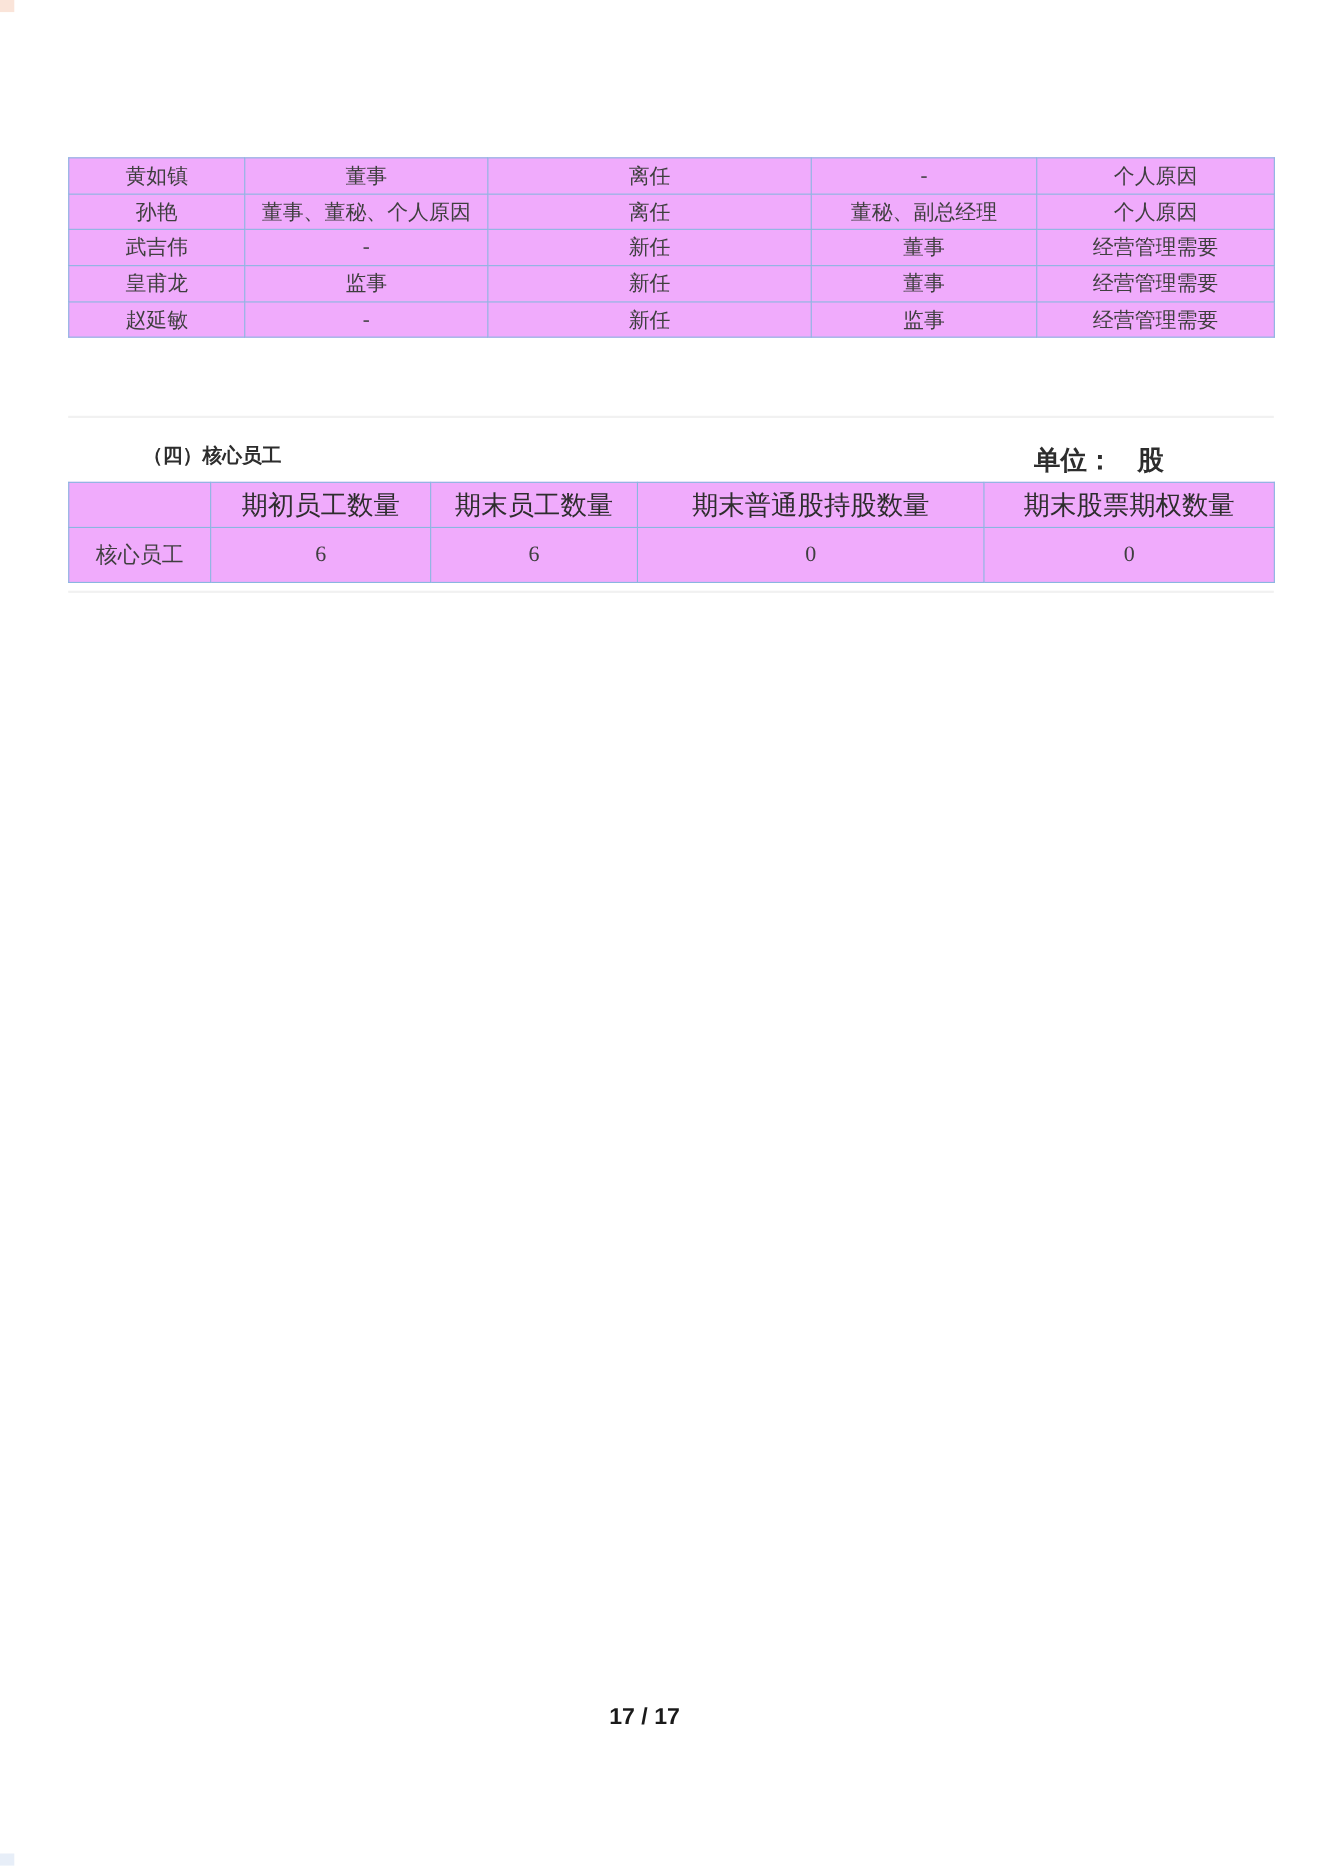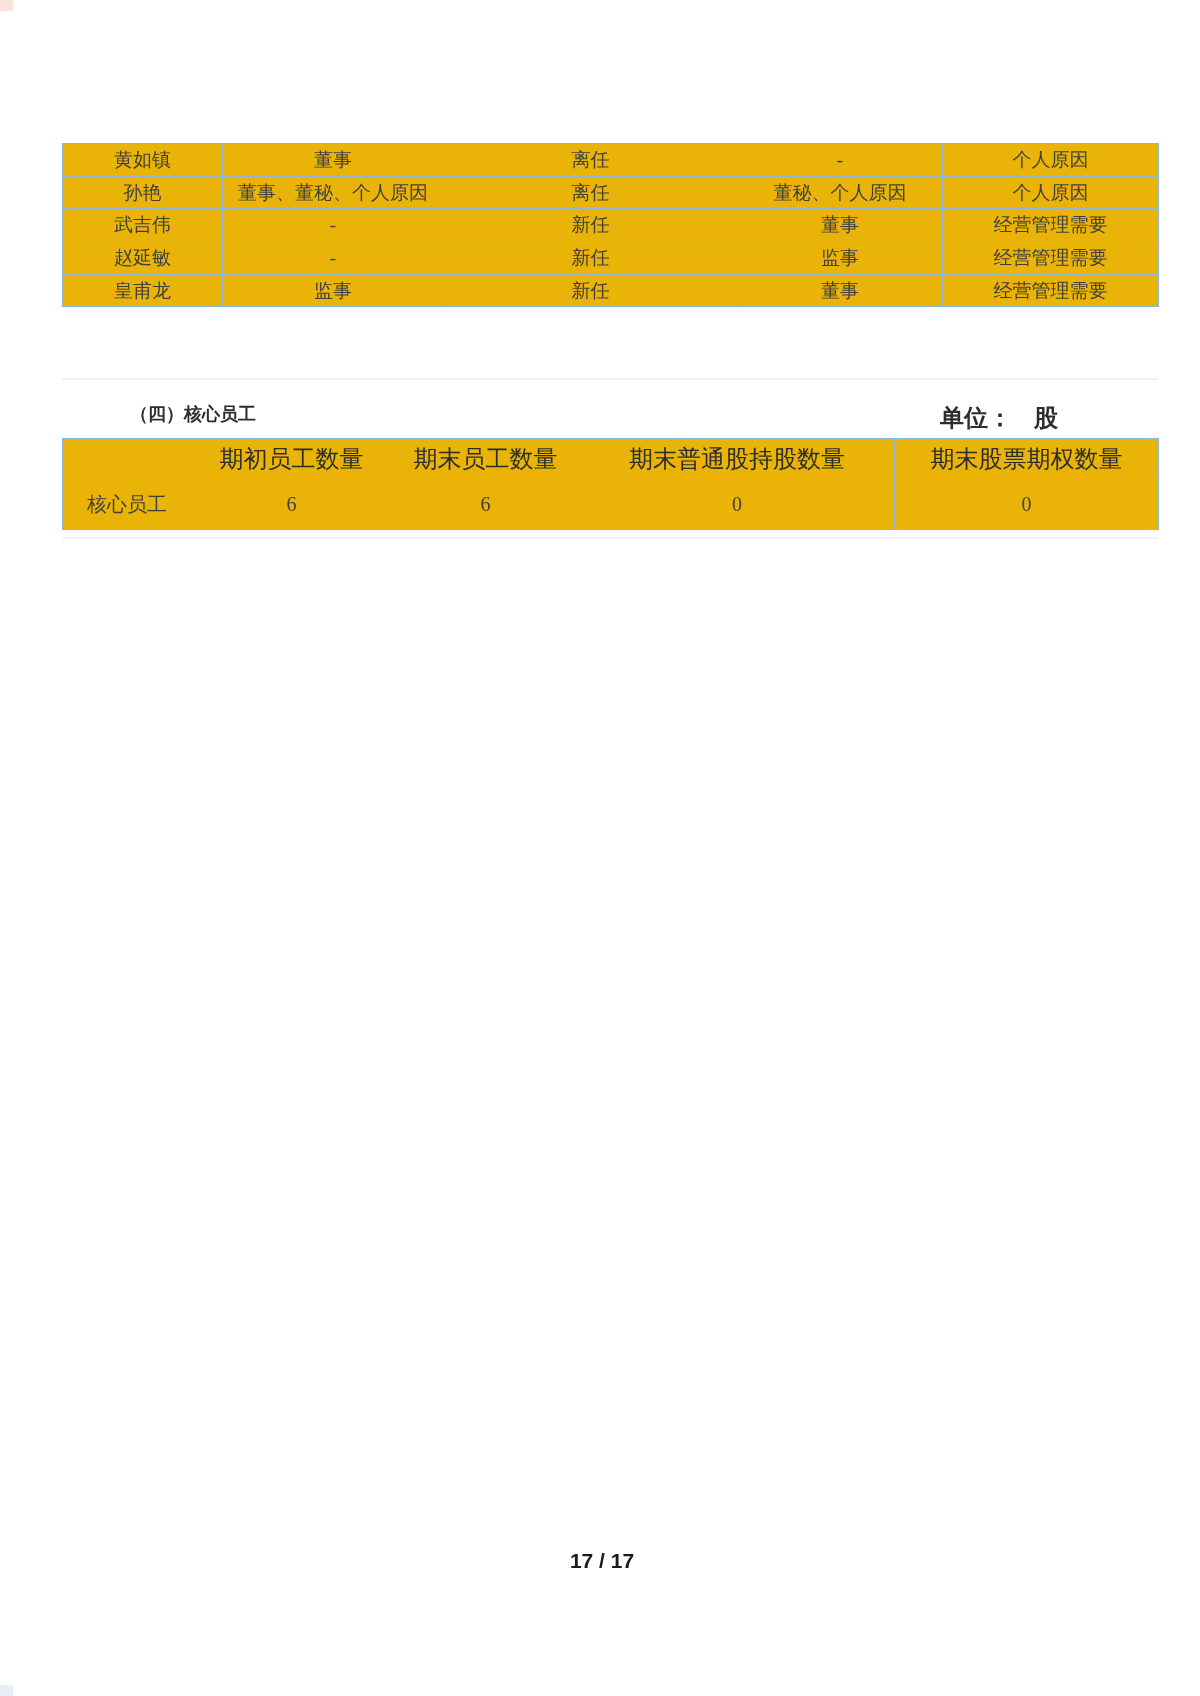--- a/index.html
+++ b/index.html
@@ -22,21 +22,21 @@
   }
   .corner-mark.top-left { left: 0; top: 0; }
   .corner-mark.bottom-left { left: 0; top: 1685px; }
 
   table {
     border-collapse: collapse;
     table-layout: fixed;
     position: absolute;
     left: 62px;
     width: 1096px;
-    background: #eab308;
+    background: #f0abfc;
   }
   td, th {
     border: 1px solid #8ab6e0;
     text-align: center;
     vertical-align: middle;
     padding: 0 4px;
     overflow: hidden;
     white-space: nowrap;
   }
   #officers-table { top: 143px; }
@@ -88,21 +88,21 @@
     color: #2d2d2d;
   }
   #core-table tbody td {
     height: 49px;
     font-size: 20px;
     color: #3f3f3f;
   }
 
   .page-number {
     position: absolute;
-    left: 16px;
+    left: 0;
     top: 1549px;
     width: 1172px;
     text-align: center;
     font-family: "Liberation Sans", "DejaVu Sans", sans-serif;
     font-size: 21px;
     font-weight: bold;
     color: #1a1a1a;
   }
 </style>
 </head>
@@ -124,42 +124,42 @@
       <td>黄如镇</td>
       <td>董事</td>
       <td>离任</td>
       <td>-</td>
       <td>个人原因</td>
     </tr>
     <tr>
       <td>孙艳</td>
       <td>董事、董秘、个人原因</td>
       <td>离任</td>
-      <td>董秘、个人原因</td>
+      <td>董秘、副总经理</td>
       <td>个人原因</td>
     </tr>
     <tr>
       <td>武吉伟</td>
       <td>-</td>
       <td>新任</td>
       <td>董事</td>
       <td>经营管理需要</td>
     </tr>
     <tr>
+      <td>皇甫龙</td>
+      <td>监事</td>
+      <td>新任</td>
+      <td>董事</td>
+      <td>经营管理需要</td>
+    </tr>
+    <tr>
       <td>赵延敏</td>
       <td>-</td>
       <td>新任</td>
       <td>监事</td>
-      <td>经营管理需要</td>
-    </tr>
-    <tr>
-      <td>皇甫龙</td>
-      <td>监事</td>
-      <td>新任</td>
-      <td>董事</td>
       <td>经营管理需要</td>
     </tr>
   </tbody>
 </table>
 
 <div class="table-shadow shadow-1"></div>
 
 <div class="section-row">
   <span class="section-title">（四）核心员工</span>
   <span class="unit-group">

